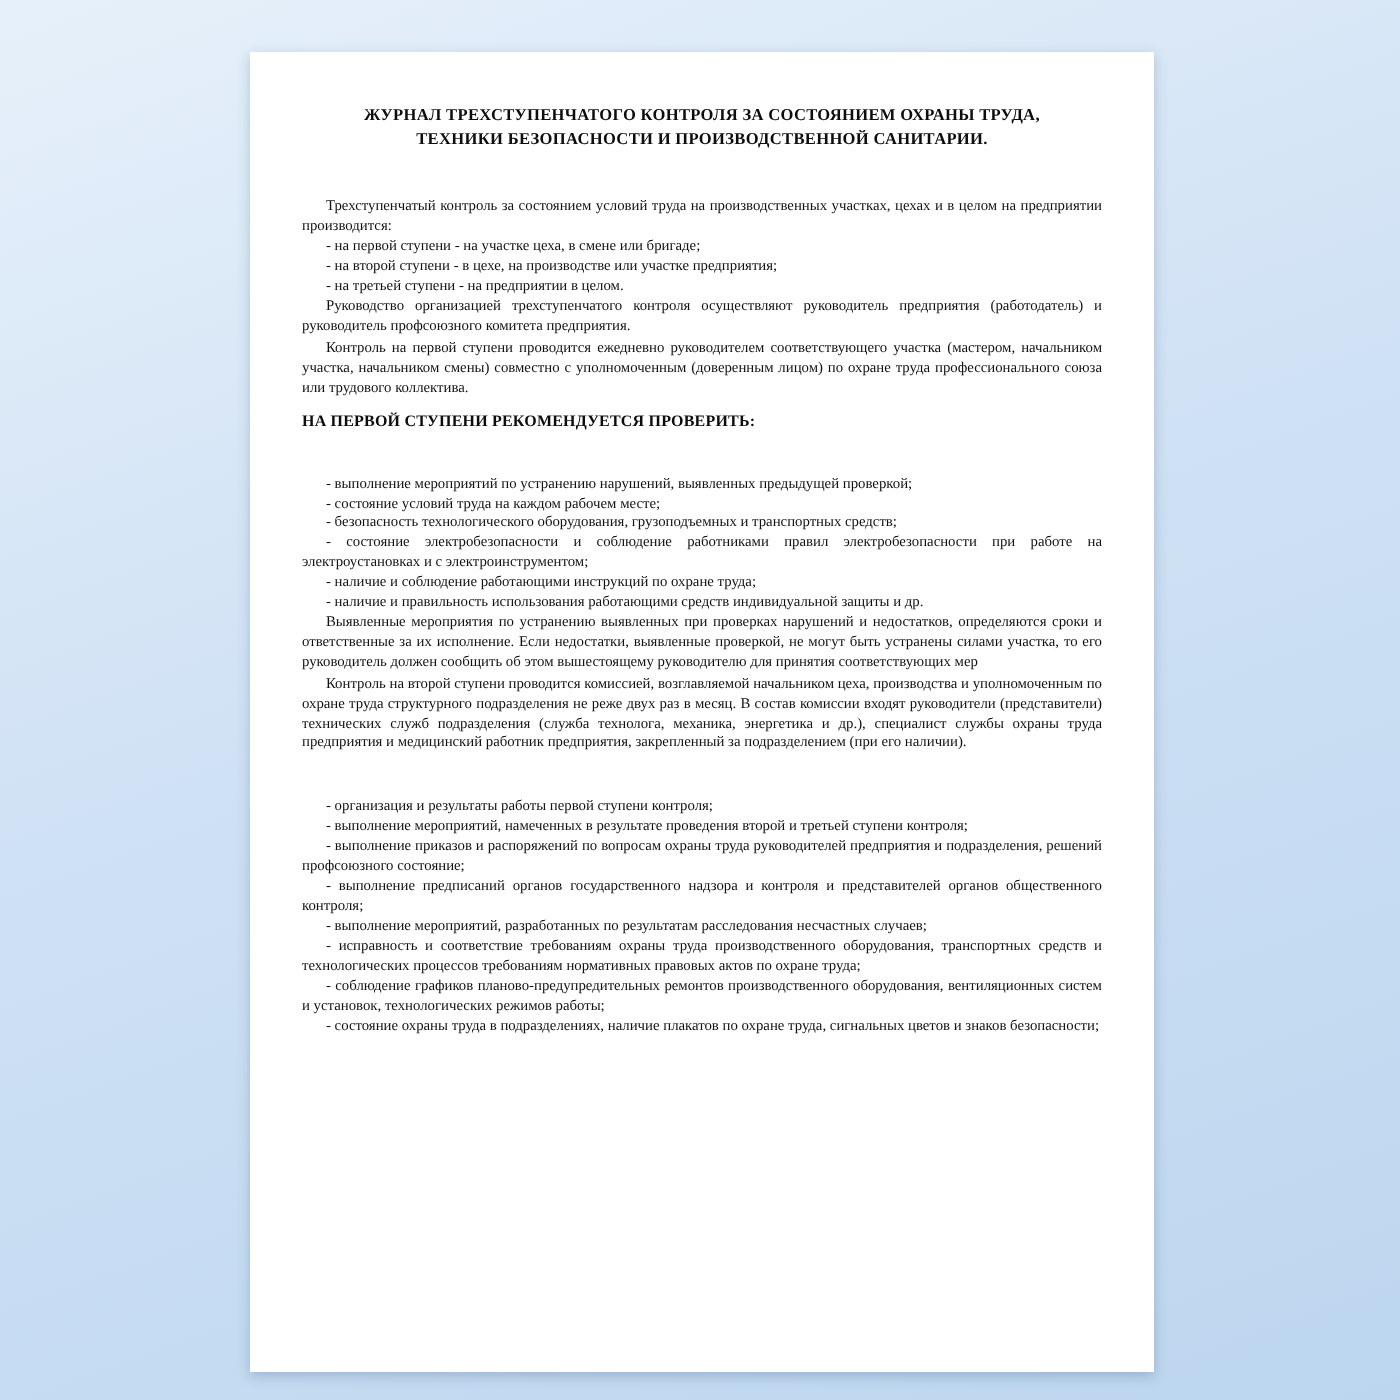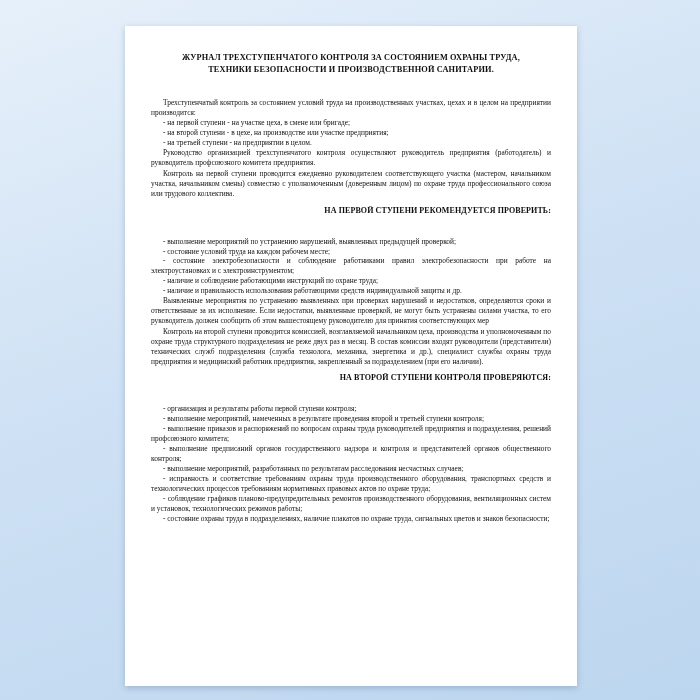--- a/index.html
+++ b/index.html
@@ -52,21 +52,21 @@
   }
   p.item {
     margin: 0;
     font-size: 7.4px;
     line-height: 1.345;
     text-align: justify;
     color: #111;
     text-indent: 12px;
   }
   h2.section {
-    text-align: right;
+    text-align: left;
     font-weight: bold;
     font-size: 8px;
     margin: 7px 0 4px 0;
     color: #0d0d0d;
     letter-spacing: 0.1px;
   }
   .block {
     margin-bottom: 2px;
     margin-top: 22px;
   }
@@ -89,33 +89,33 @@
       <p class="item">- на третьей ступени - на предприятии в целом.</p>
       <p class="para">Руководство организацией трехступенчатого контроля осуществляют руководитель предприятия (работодатель) и руководитель профсоюзного комитета предприятия.</p>
       <p class="para">Контроль на первой ступени проводится ежедневно руководителем соответствующего участка (мастером, начальником участка, начальником смены) совместно с уполномоченным (доверенным лицом) по охране труда профессионального союза или трудового коллектива.</p>
     </div>
 
     <h2 class="section">НА ПЕРВОЙ СТУПЕНИ РЕКОМЕНДУЕТСЯ ПРОВЕРИТЬ:</h2>
 
     <div class="block">
       <p class="item">- выполнение мероприятий по устранению нарушений, выявленных предыдущей проверкой;</p>
       <p class="item">- состояние условий труда на каждом рабочем месте;</p>
+      <p class="item">- безопасность технологического оборудования, грузоподъемных и транспортных средств;</p>
       <p class="item">- состояние электробезопасности и соблюдение работниками правил электробезопасности при работе на электроустановках и с электроинструментом;</p>
       <p class="item">- наличие и соблюдение работающими инструкций по охране труда;</p>
       <p class="item">- наличие и правильность использования работающими средств индивидуальной защиты и др.</p>
       <p class="para">Выявленные мероприятия по устранению выявленных при проверках нарушений и недостатков, определяются сроки и ответственные за их исполнение. Если недостатки, выявленные проверкой, не могут быть устранены силами участка, то его руководитель должен сообщить об этом вышестоящему руководителю для принятия соответствующих мер</p>
       <p class="para">Контроль на второй ступени проводится комиссией, возглавляемой начальником цеха, производства и уполномоченным по охране труда структурного подразделения не реже двух раз в месяц. В состав комиссии входят руководители (представители) технических служб подразделения (служба технолога, механика, энергетика и др.), специалист службы охраны труда предприятия и медицинский работник предприятия, закрепленный за подразделением (при его наличии).</p>
     </div>
 
-    <h2 class="section">НА ВТОРОЙ СТУПЕНИ КОНТРОЛЯ ПРОВЕРЯЮТСЯ:</h2>
 
     <div class="block">
       <p class="item">- организация и результаты работы первой ступени контроля;</p>
       <p class="item">- выполнение мероприятий, намеченных в результате проведения второй и третьей ступени контроля;</p>
-      <p class="item">- выполнение приказов и распоряжений по вопросам охраны труда руководителей предприятия и подразделения, решений профсоюзного комитета;</p>
+      <p class="item">- выполнение приказов и распоряжений по вопросам охраны труда руководителей предприятия и подразделения, решений профсоюзного состояние;</p>
       <p class="item">- выполнение предписаний органов государственного надзора и контроля и представителей органов общественного контроля;</p>
       <p class="item">- выполнение мероприятий, разработанных по результатам расследования несчастных случаев;</p>
       <p class="item">- исправность и соответствие требованиям охраны труда производственного оборудования, транспортных средств и технологических процессов требованиям нормативных правовых актов по охране труда;</p>
       <p class="item">- соблюдение графиков планово-предупредительных ремонтов производственного оборудования, вентиляционных систем и установок, технологических режимов работы;</p>
       <p class="item">- состояние охраны труда в подразделениях, наличие плакатов по охране труда, сигнальных цветов и знаков безопасности;</p>
     </div>
 
   </div>
 </div>
 

